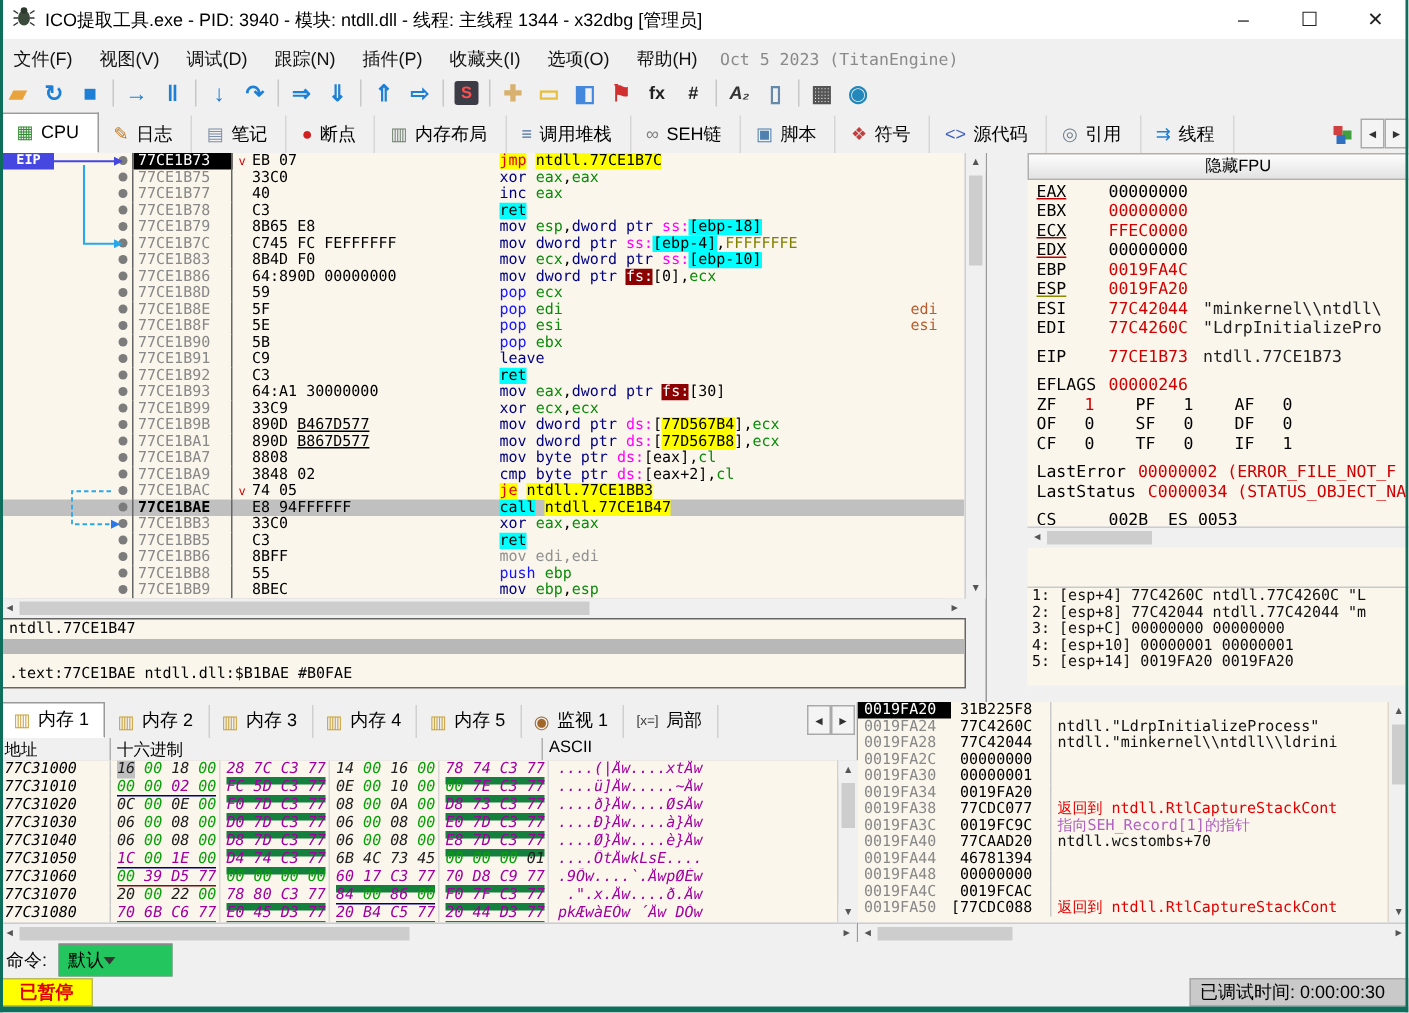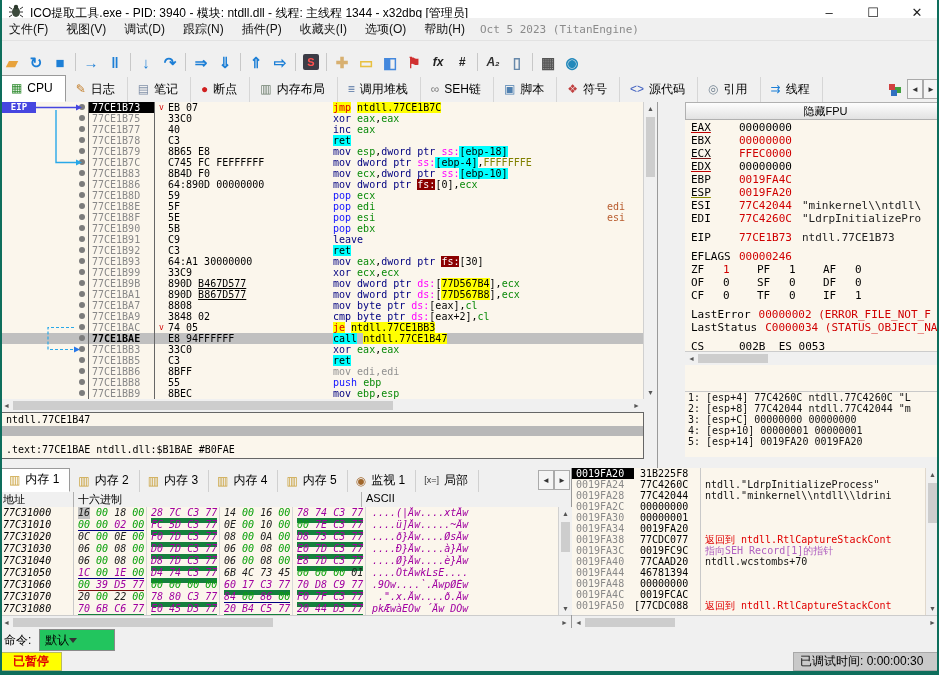--- a/index.html
+++ b/index.html
@@ -9,21 +9,21 @@
   #frame-l,#frame-r,#frame-b{position:absolute;background:#0e6e5c;z-index:50;}
   #frame-l{left:0;top:0;width:2px;height:675px;}
   #frame-r{right:0;top:0;width:2px;height:675px;}
   #frame-b{left:0;bottom:0;width:939px;height:4px;}
   
   #titlebar{position:absolute;left:0;top:0;width:939px;height:26px;background:#ffffff;display:flex;align-items:center;}
   #title-text{font-size:12px;color:#000;margin-left:6px;flex:1;white-space:nowrap;overflow:hidden;}
   .wbtn{width:44px;height:26px;text-align:center;line-height:26px;font-size:13px;color:#222;}
   #titlebar .app-icon{margin-left:8px;}
   
-  #menubar{position:absolute;left:0;top:18px;width:939px;height:22px;background:#f0f0f0;display:flex;align-items:center;font-size:12px;border-bottom:1px solid #e2e2e2;}
+  #menubar{position:absolute;left:0;top:28px;width:939px;height:22px;background:#f0f0f0;display:flex;align-items:center;font-size:12px;border-bottom:1px solid #e2e2e2;}
   .menu-item{padding:3px 9px;color:#111;}
   #menu-build{color:#8a8a8a;margin-left:6px;font-family:"DejaVu Sans Mono",monospace;font-size:11px;}
   
   #toolbar{position:absolute;left:0;top:48px;width:939px;height:28px;background:#f0f0f0;display:flex;align-items:center;border-bottom:1px solid #dcdcdc;}
   .tbi{width:24px;height:22px;display:flex;align-items:center;justify-content:center;font-size:15px;font-weight:bold;}
   .tbi .gl{line-height:1;}
   .tbsep{width:1px;height:18px;background:#c8c8c8;margin:0 3px;}
   .seh-tile{width:16px;height:16px;background:#3c3c46;color:#ff5050;font-size:11px;font-weight:bold;display:flex;align-items:center;justify-content:center;border-radius:2px;}
   
   #tabbar{position:absolute;left:0;top:76px;width:939px;height:26px;background:#f0f0f0;display:flex;align-items:flex-end;border-bottom:1px solid #b4b4b4;font-size:12px;}
@@ -228,21 +228,21 @@
     <span class="tbi">
       <span class="gl" style="color: rgb(232, 192, 64);">▭</span>
     </span>
     <span class="tbi">
       <span class="gl" style="color: rgb(68, 136, 221);">◧</span>
     </span>
     <span class="tbi">
       <span class="gl" style="color: rgb(208, 48, 48);">⚑</span>
     </span>
     <span class="tbi">
-      <span class="gl" style="font-style: italic; font-size: 12px; color: rgb(34, 34, 34);">fx</span>
+      <span class="gl" style="font-size: 12px; color: rgb(34, 34, 34);">fx</span>
     </span>
     <span class="tbi">
       <span class="gl" style="font-style: italic; font-size: 12px; color: rgb(34, 34, 34);">#</span>
     </span>
     <span class="tbsep"></span>
     <span class="tbi">
       <span class="gl" style="font-style: italic; font-size: 12px; color: rgb(51, 51, 51);">A₂</span>
     </span>
     <span class="tbi">
       <span class="gl" style="color: rgb(102, 136, 170);">▯</span>

